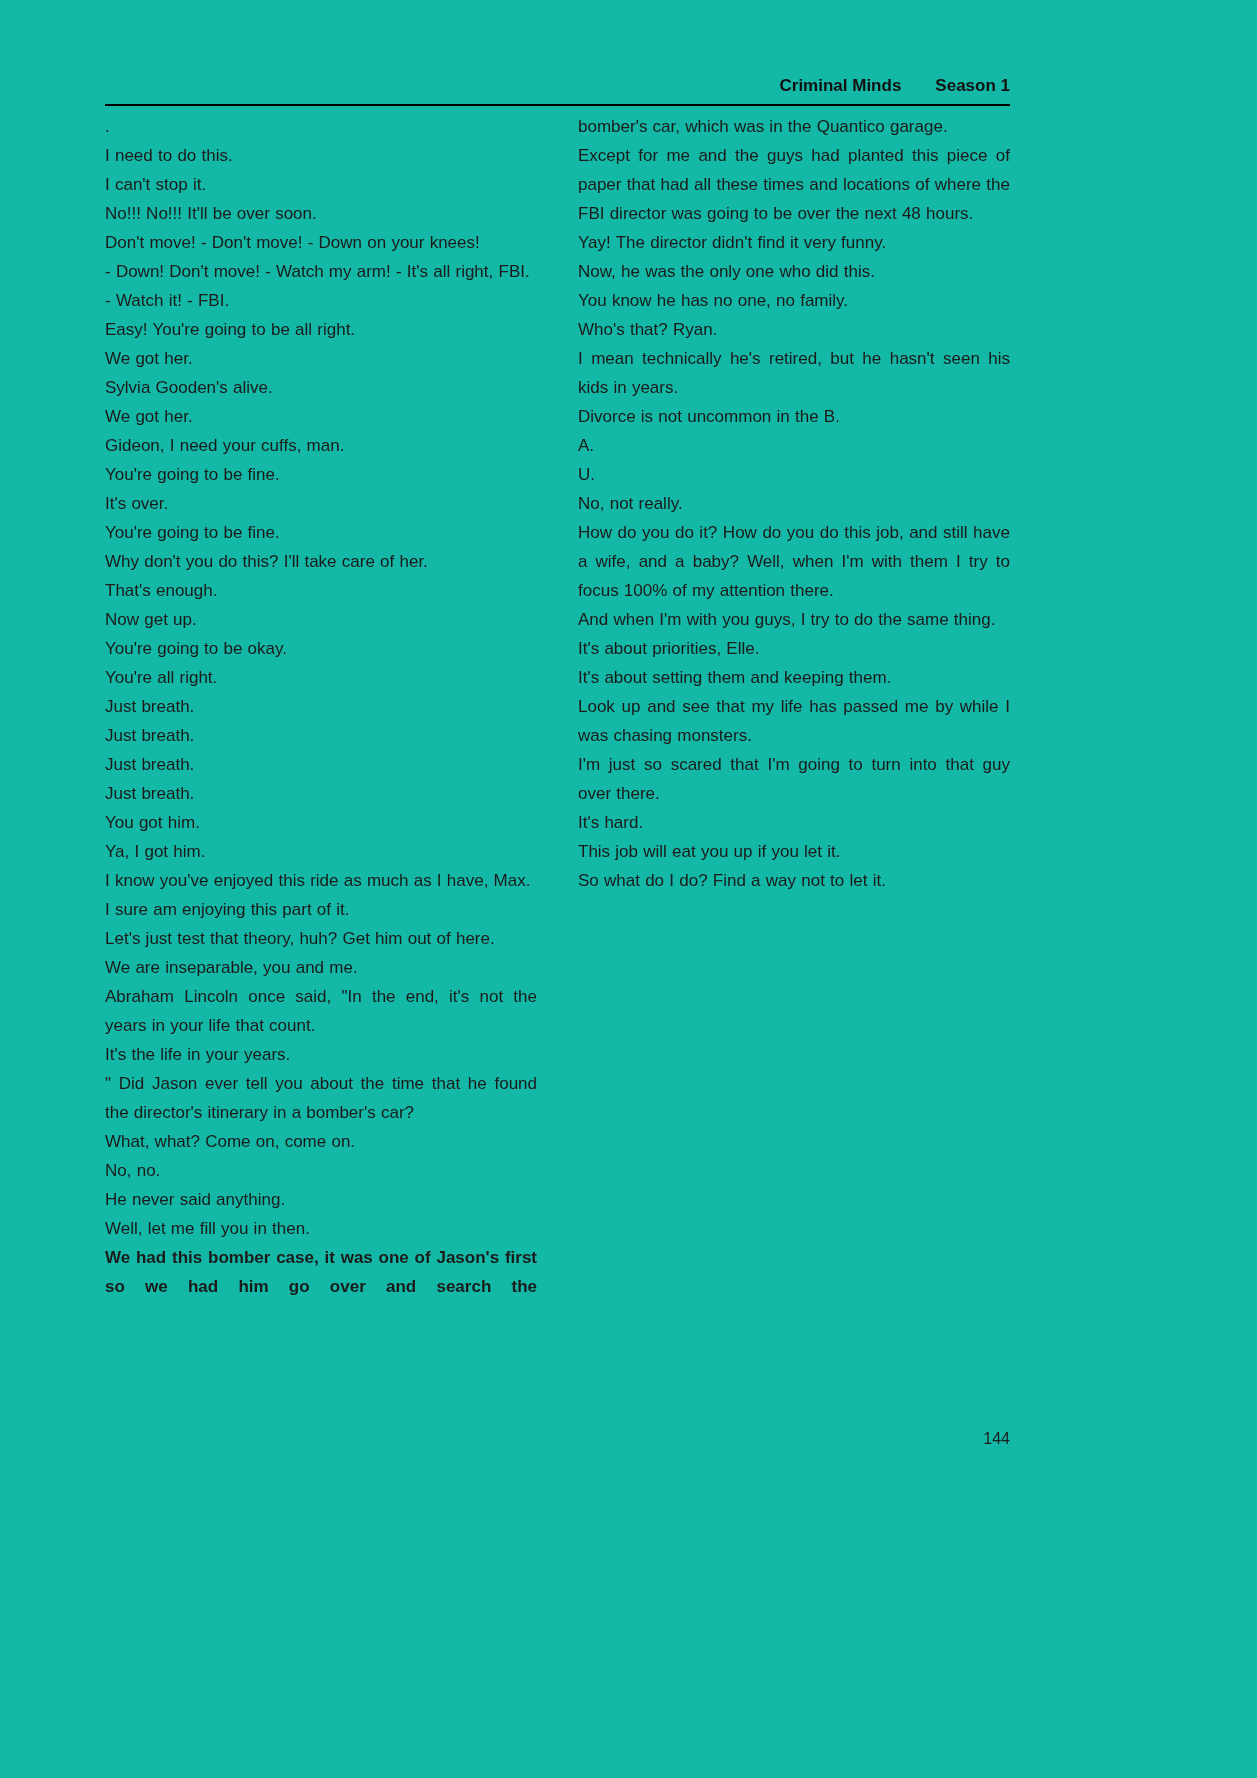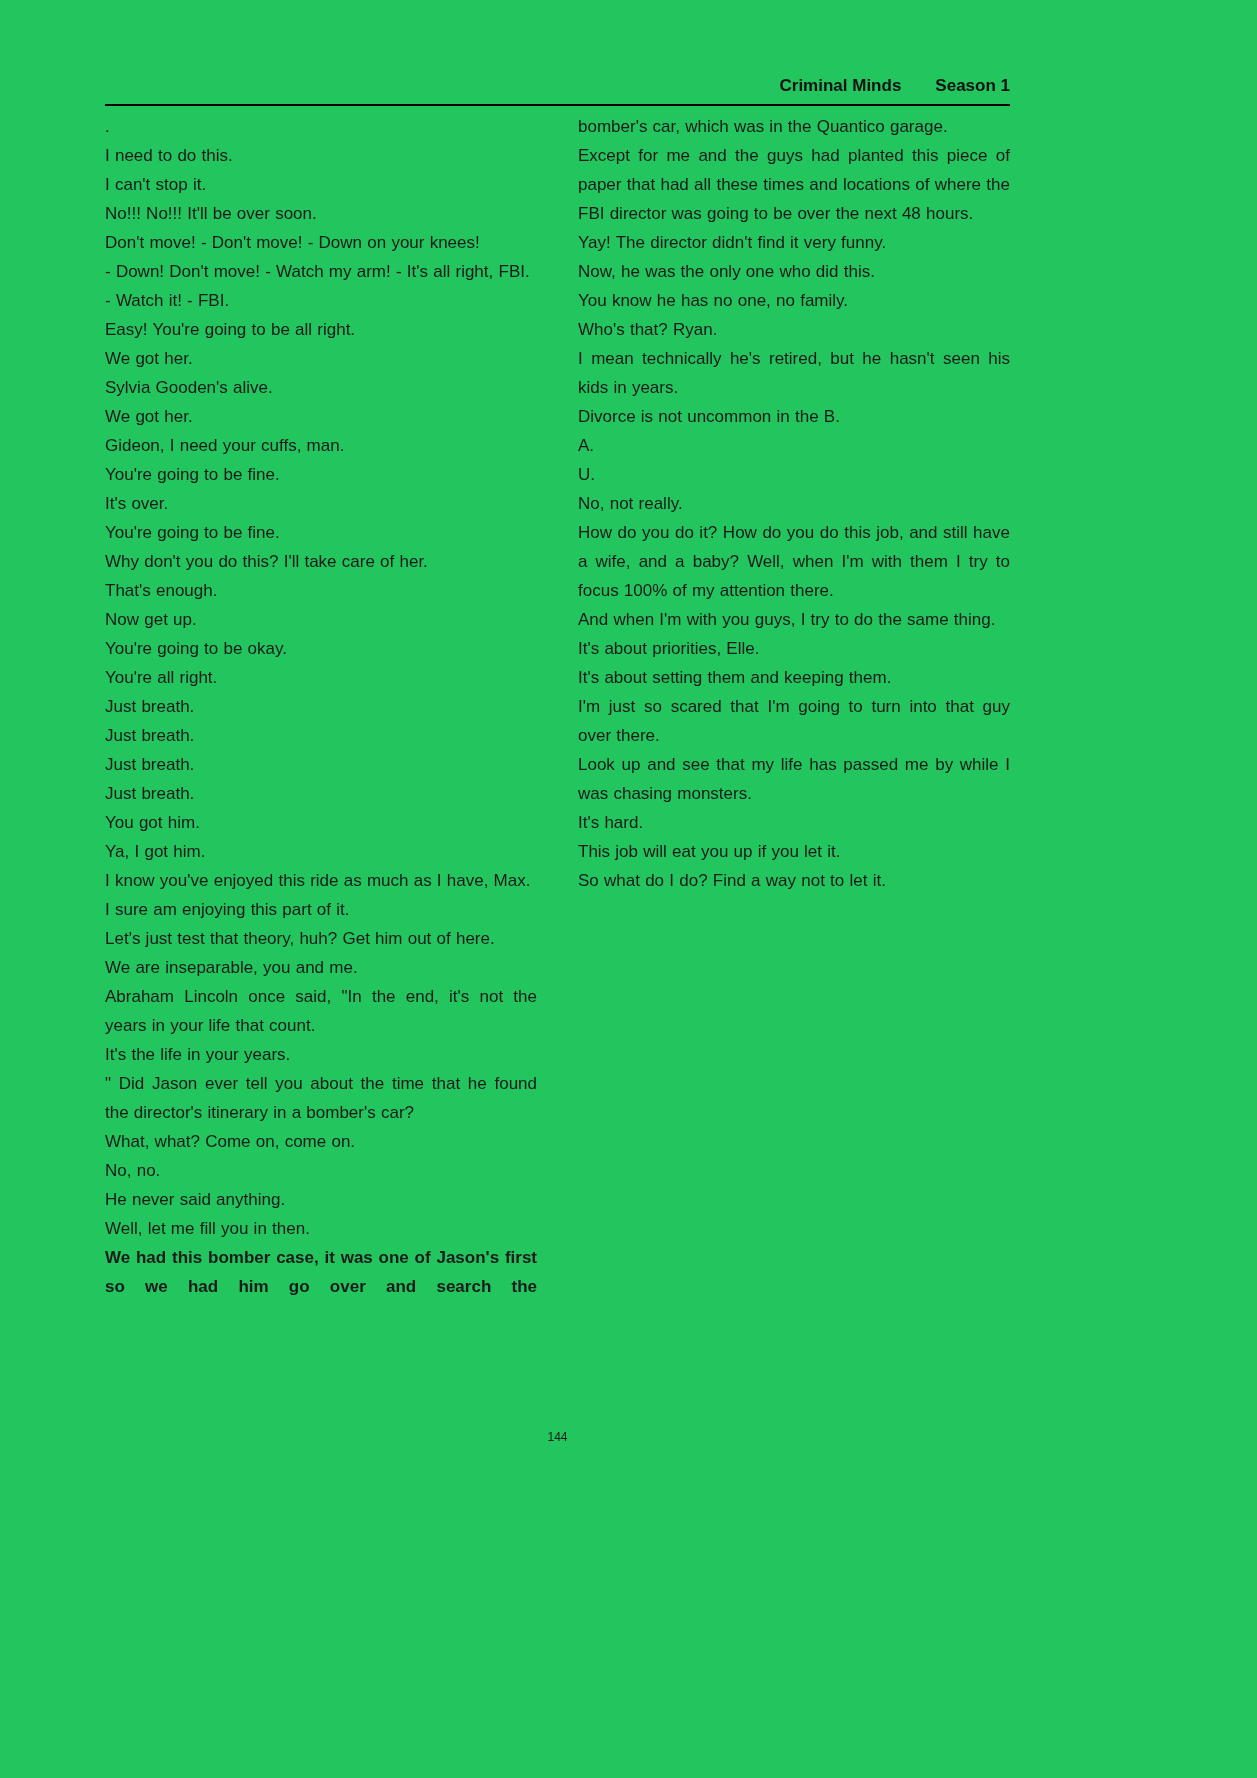--- a/index.html
+++ b/index.html
@@ -4,21 +4,21 @@
 <style>
   html, body {
     margin: 0;
     padding: 0;
     background: #ffffff;
   }
   .page {
     position: relative;
     width: 1257px;
     height: 1778px;
-    background: #22c55e;
+    background: #14b8a6;
     font-family: "Liberation Sans", sans-serif;
     color: #1b1b1b;
     overflow: hidden;
   }
   .header {
     position: absolute;
     top: 76px;
     left: 105px;
     width: 905px;
     display: flex;
@@ -59,22 +59,22 @@
   
   .column-left p.line:last-child {
     text-align-last: justify;
     font-weight: bold;
   }
   .footer {
     position: absolute;
     top: 1430px;
     left: 105px;
     width: 905px;
-    text-align: center;
-    font-size: 12px;
+    text-align: right;
+    font-size: 16px;
     color: #1b1b1b;
   }
 </style>
 </head>
 <body>
 
 <div class="page">
 
   <div class="header">
     <span>Criminal Minds</span>
@@ -133,22 +133,22 @@
         <p class="line">Who's that? Ryan.</p>
         <p class="line">I mean technically he's retired, but he hasn't seen his kids in years.</p>
         <p class="line">Divorce is not uncommon in the B.</p>
         <p class="line">A.</p>
         <p class="line">U.</p>
         <p class="line">No, not really.</p>
         <p class="line">How do you do it? How do you do this job, and still have a wife, and a baby? Well, when I'm with them I try to focus 100% of my attention there.</p>
         <p class="line">And when I'm with you guys, I try to do the same thing.</p>
         <p class="line">It's about priorities, Elle.</p>
         <p class="line">It's about setting them and keeping them.</p>
+        <p class="line">Look up and see that my life has passed me by while I was chasing monsters.</p>
         <p class="line">I'm just so scared that I'm going to turn into that guy over there.</p>
-        <p class="line">Look up and see that my life has passed me by while I was chasing monsters.</p>
         <p class="line">It's hard.</p>
         <p class="line">This job will eat you up if you let it.</p>
         <p class="line">So what do I do? Find a way not to let it.</p>
       </div>
   </div>
 
   <div class="footer">
     <span>144</span>
   </div>
 

